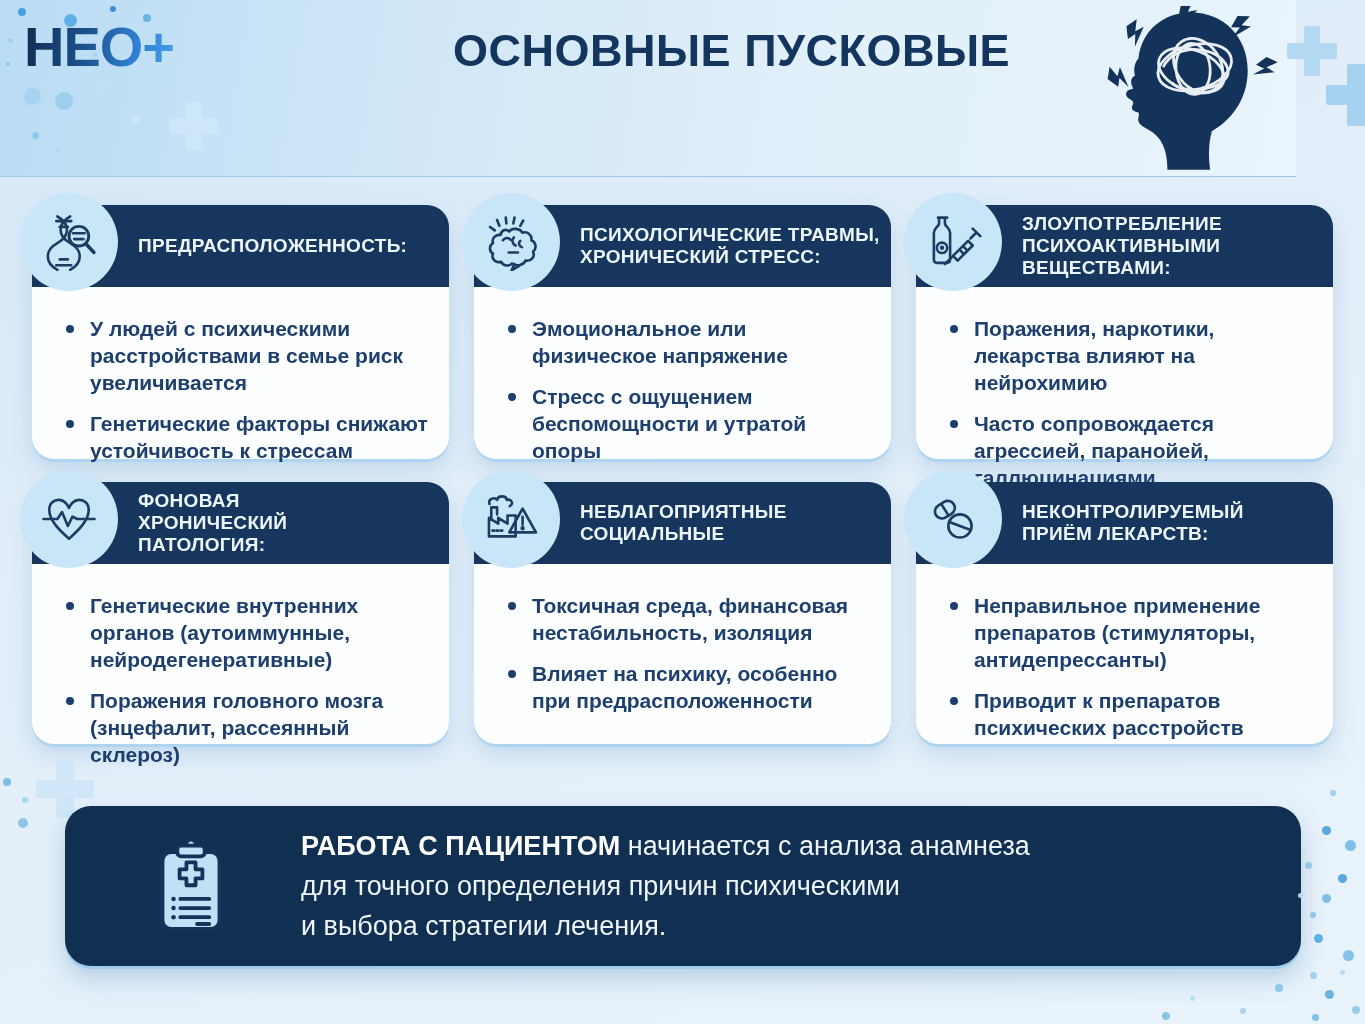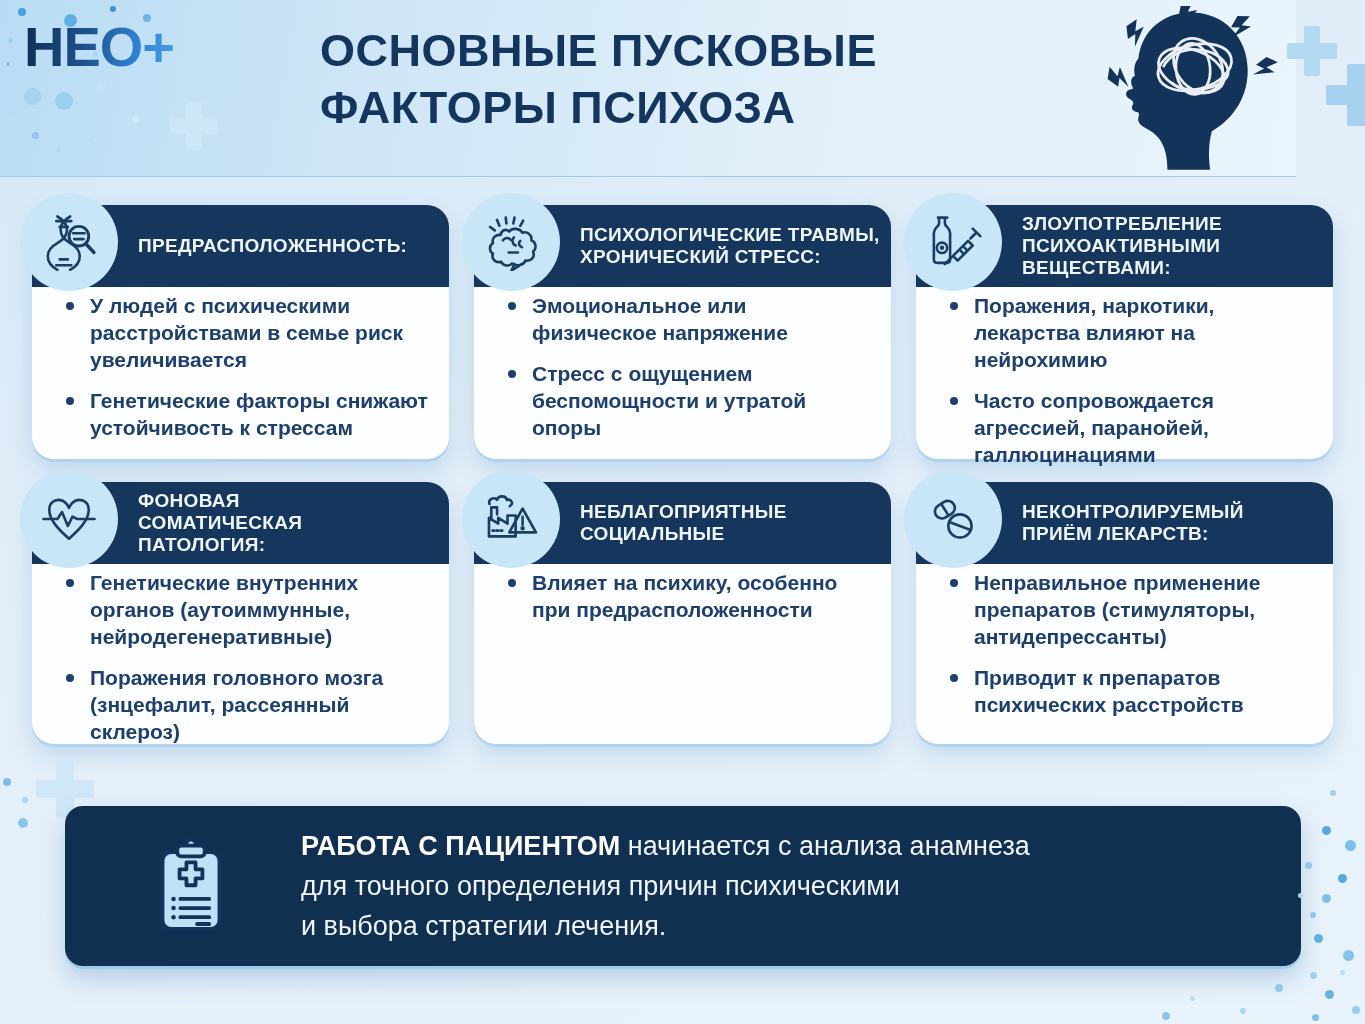--- a/index.html
+++ b/index.html
@@ -8,21 +8,21 @@
   .stage{ position:relative; width:1365px; height:1024px; overflow:hidden;
           background:linear-gradient(160deg,#d3e7f7 0%,#e2eef9 40%,#e9f3fb 100%); }
 
   
   .header-band{ position:absolute; left:0; top:0; width:1296px; height:177px;
     background:linear-gradient(100deg,#b9dcf4 0%,#cfe6f7 30%,#e0eff9 60%,#e9f4fc 100%);
     border-bottom:1px solid #9fc9e6; }
   .brand{ position:absolute; left:24px; top:14px; font-size:56px; font-weight:900; letter-spacing:-1px;
     background:linear-gradient(100deg,#0e2c50 0%,#1d4f8a 40%,#2f7fd1 72%,#47a0e8 100%);
     -webkit-background-clip:text; background-clip:text; color:#1d4f8a; -webkit-text-fill-color:transparent; }
-  .main-title{ position:absolute; left:320px; top:22px; width:690px; text-align:left;
+  .main-title{ position:absolute; left:320px; top:22px; width:690px; text-align:right;
     color:#14355e; font-weight:800; font-size:45px; line-height:57px; letter-spacing:.5px; }
 
   
   .dot{ position:absolute; border-radius:50%; }
   .plus{ position:absolute; }
   .plus::before,.plus::after{ content:""; position:absolute; background:var(--c); border-radius:2px; }
   .plus::before{ left:34%; top:0; width:32%; height:100%; }
   .plus::after{ top:34%; left:0; height:32%; width:100%; }
 
   
@@ -31,29 +31,29 @@
     column-gap:25px; row-gap:23px; }
   .card{ position:relative; background:#fdfeff; border-radius:22px;
     box-shadow:0 3px 0 rgba(170,210,240,.85), 0 10px 22px rgba(110,160,205,.30); }
   .card-header{ position:relative; height:82px; background:#16365d; border-radius:22px 22px 0 0;
     display:flex; flex-direction:column; justify-content:center; padding:8px 10px 8px 106px; }
   .card-title-line{ display:block; color:#eef6fd; font-weight:700; font-size:19px; line-height:22px;
     letter-spacing:.3px; white-space:nowrap; }
   .icon-circle{ position:absolute; left:-12px; top:-12px; width:98px; height:98px; border-radius:50%;
     background:#c9e5f8; display:flex; align-items:center; justify-content:center; z-index:2; }
   .ic{ stroke:#1c3d63; stroke-width:4.5; fill:none; stroke-linecap:round; stroke-linejoin:round; }
-  .card-body{ padding:5px 20px 0 26px; }
+  .card-body{ padding:28px 20px 0 26px; }
   .card-body li{ list-style:none; position:relative; padding-left:32px; margin-bottom:14px;
     color:#1d3f6e; font-weight:600; font-size:21px; line-height:27px; }
   .card-body li::before{ content:""; position:absolute; left:8px; top:10px; width:8px; height:8px;
     border-radius:50%; background:#1d3f6e; }
 
   
   .banner{ position:absolute; left:65px; top:806px; width:1236px; height:160px; background:#112f50;
-    border-radius:18px; display:flex; align-items:center;
+    border-radius:26px; display:flex; align-items:center;
     box-shadow:0 3px 0 rgba(150,200,235,.8), 0 12px 24px rgba(90,140,190,.35); }
   .banner-icon{ margin-left:88px; flex:0 0 auto; }
   .banner-text{ margin-left:72px; color:#eef5fb; font-size:27px; line-height:40px; font-weight:400; }
   .banner-text strong{ font-weight:800; color:#ffffff; }
 
   .head-art{ position:absolute; left:1082px; top:6px; }
 </style>
 </head>
 <body>
 
@@ -78,21 +78,20 @@
       <div class="dot" style="left:56px;top:147px;width:5px;height:5px;background:#add9f2;"></div>
       <div class="dot" style="left:132px;top:116px;width:7px;height:7px;background:#cfe9f9;"></div>
       <div class="dot" style="left:88px;top:138px;width:5px;height:5px;background:#b9ddf4;"></div>
     </div>
 
     <div class="brand">НЕО+</div>
     <div class="plus" style="left:170px;top:102px;width:48px;height:48px;--c:#cde7f8;"></div>
 
     <div class="main-title">
       <div>ОСНОВНЫЕ ПУСКОВЫЕ</div>
-      <div>ФАКТОРЫ ПСИХОЗА</div>
     </div>
 
     <svg class="head-art" width="205" height="165" viewBox="0 0 240 190">
       <path fill="#14335a" d="M100,190 C100,172 96,158 86,149 C77,141 68,140 66,133 C65,129 68,126 66,123 C60,122 57,119 59,115 C61,112 60,110 57,108 C51,105 50,100 54,97 L60,95 C56,88 57,82 62,80 C60,72 62,64 66,60 C70,26 96,6 128,6 C165,6 194,34 194,74 C194,110 172,134 152,145 C148,160 148,175 150,190 Z"></path>
       <g stroke="#f4f9fd" stroke-width="3.2" fill="none" opacity="0.95">
         <ellipse cx="132" cy="70" rx="44" ry="26" transform="rotate(-15 132 70)"></ellipse>
         <ellipse cx="128" cy="74" rx="40" ry="24" transform="rotate(20 128 74)"></ellipse>
         <ellipse cx="136" cy="68" rx="34" ry="26" transform="rotate(55 136 68)"></ellipse>
         <ellipse cx="130" cy="72" rx="30" ry="20" transform="rotate(85 130 72)"></ellipse>
         <path d="M95,70 C110,40 160,45 170,70 C180,95 120,105 105,88"></path>
@@ -178,21 +177,21 @@
 
     <div class="card">
       <div class="card-header">
         <div class="icon-circle">
           <svg class="ic" width="58" height="58" viewBox="0 0 100 100">
             <path d="M50,84 C32,68 16,52 16,34 C16,18 34,12 44,22 C48,26 50,31 50,31 C50,31 52,26 56,22 C66,12 84,18 84,34 C84,52 68,68 50,84 Z"></path>
             <path d="M6,50 H30 L38,38 L48,62 L56,46 L64,50 H94"></path>
           </svg>
         </div>
         <span class="card-title-line">ФОНОВАЯ</span>
-        <span class="card-title-line">СОМАТИЧЕСКАЯ</span>
+        <span class="card-title-line">ХРОНИЧЕСКИЙ</span>
         <span class="card-title-line">ПАТОЛОГИЯ:</span>
       </div>
       <ul class="card-body">
         <li>Генетические внутренних органов (аутоиммунные, нейродегенеративные)</li>
         <li>Поражения головного мозга (знцефалит, рассеянный склероз)</li>
       </ul>
     </div>
 
     <div class="card">
       <div class="card-header">
@@ -204,20 +203,21 @@
             <path d="M18,70 h3 M25,70 h3 M32,70 h3"></path>
             <path d="M70,32 L93,73 H47 Z"></path>
             <line x1="70" y1="46" x2="70" y2="60"></line>
             <circle cx="70" cy="66" r="1.6" fill="#1c3d63"></circle>
           </svg>
         </div>
         <span class="card-title-line">НЕБЛАГОПРИЯТНЫЕ</span>
         <span class="card-title-line">СОЦИАЛЬНЫЕ</span>
       </div>
       <ul class="card-body">
+        <li>Токсичная среда, финансовая нестабильность, изоляция</li>
         <li>Влияет на психику, особенно при предрасположенности</li>
       </ul>
     </div>
 
     <div class="card">
       <div class="card-header">
         <div class="icon-circle">
           <svg class="ic" width="58" height="58" viewBox="0 0 100 100">
             <g transform="rotate(-32 36 34)">
               <rect x="18" y="22" width="36" height="24" rx="12"></rect>

